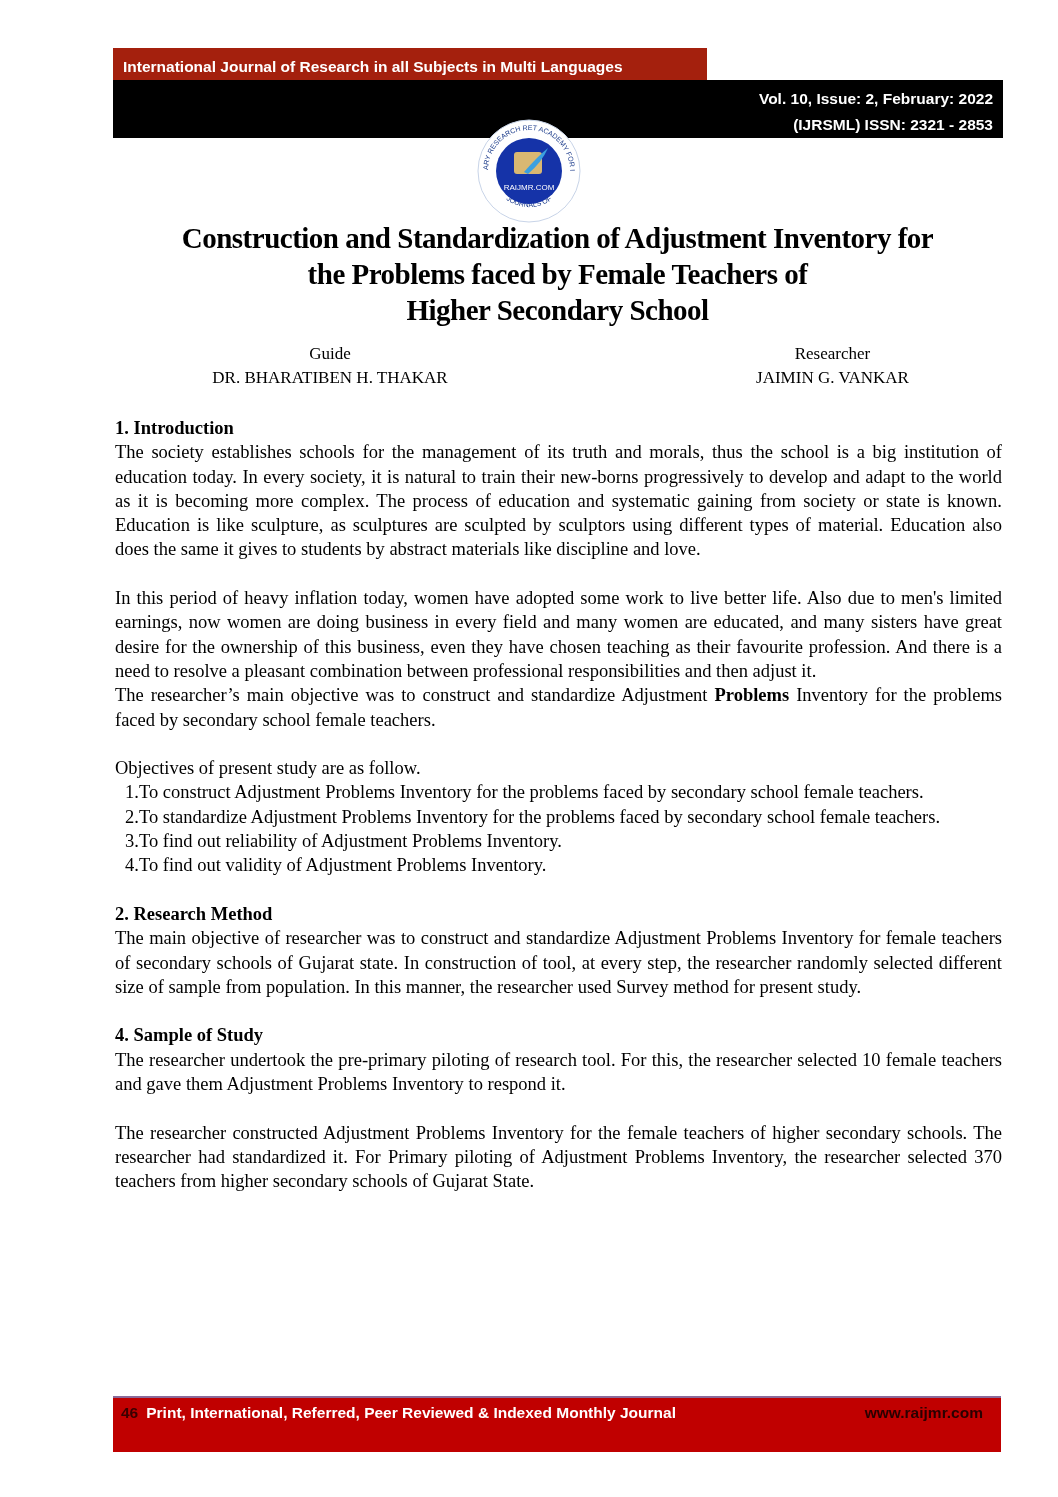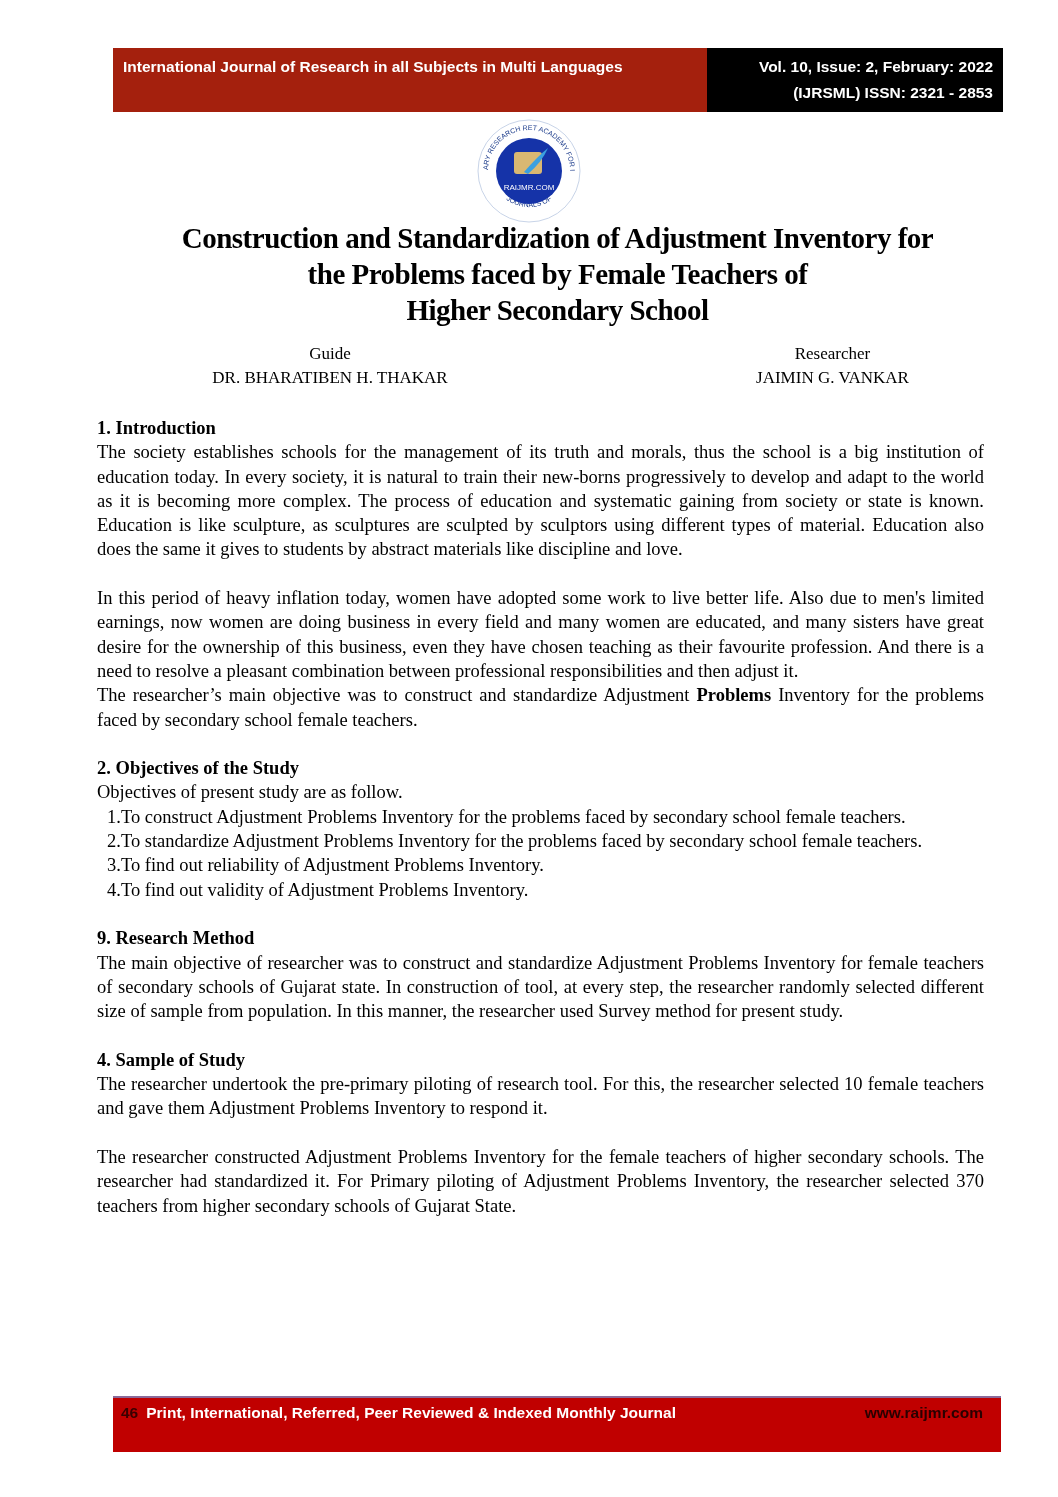--- a/index.html
+++ b/index.html
@@ -3,20 +3,21 @@
   <meta charset="utf-8">
   <style>
     html, body { margin: 0; padding: 0; background: #ffffff; }
     body {
       width: 1058px; height: 1497px; position: relative; overflow: hidden;
       font-family: "Liberation Serif", serif; color: #000;
     }
     .header {
       position: absolute; left: 113px; top: 48px; width: 890px; height: 64px;
       display: flex;
+      flex-direction: column;
     }
     .header-left {
       width: 594px; background: #A4200D; color: #fff;
       font-family: "Liberation Sans", sans-serif; font-weight: bold; font-size: 15.5px;
       padding: 6px 0 0 10px; box-sizing: border-box; line-height: 26px;
     }
     .header-right {
       flex: 1; background: #000; color: #fff;
       font-family: "Liberation Sans", sans-serif; font-weight: bold; font-size: 15.5px;
       padding: 6px 10px 0 0; box-sizing: border-box; line-height: 26px; text-align: right;
@@ -28,21 +29,21 @@
       position: absolute; left: 110px; top: 220px; width: 895px;
       text-align: center; font-weight: bold; font-size: 29px; line-height: 36px;
       letter-spacing: -0.5px;
     }
     .authors {
       position: absolute; top: 342px; font-size: 17px; line-height: 24px; text-align: center;
     }
     .auth-left { left: 170px; width: 320px; }
     .auth-right { left: 700px; width: 265px; }
     .content {
-      position: absolute; left: 97px; top: 416px; width: 887px;
+      position: absolute; left: 115px; top: 416px; width: 887px;
       font-size: 18.5px; line-height: 24.3px; text-align: justify; font-family: Liberation Serif, serif;
     }
     .content p { margin: 0; }
     .content h2 { margin: 0; font-size: 18.5px; font-weight: bold; line-height: 24.3px; }
     .gap { height: 24.3px; }
     .bold-inline { font-weight: bold; }
     ol.objectives { margin: 0; padding: 0; list-style: none; }
     ol.objectives li { padding-left: 22px; text-indent: -16px; margin-left: 4px; }
     .footer-line {
       position: absolute; left: 113px; top: 1396px; width: 888px; height: 2px; background: #8a6a9a;
@@ -103,32 +104,31 @@
 <div class="content">
   <section>
     <h2>1. Introduction</h2>
     <p>The society establishes schools for the management of its truth and morals, thus the school is a big institution of education today. In every society, it is natural to train their new-borns progressively to develop and adapt to the world as it is becoming more complex. The process of education and systematic gaining from society or state is known. Education is like sculpture, as sculptures are sculpted by sculptors using different types of material. Education also does the same it gives to students by abstract materials like discipline and love.</p>
     <div class="gap"></div>
     <p>In this period of heavy inflation today, women have adopted some work to live better life. Also due to men's limited earnings, now women are doing business in every field and many women are educated, and many sisters have great desire for the ownership of this business, even they have chosen teaching as their favourite profession. And there is a need to resolve a pleasant combination between professional responsibilities and then adjust it.</p>
     <p><span>The researcher’s main objective was to construct and standardize Adjustment </span><span class="bold-inline">Problems</span><span> Inventory for the problems faced by secondary school female teachers.</span></p>
   </section>
   <div class="gap"></div>
   <section>
-    <h2>2. Objectives of the Study</h2>
     <p>Objectives of present study are as follow.</p>
     <ol class="objectives">
       <li>1.To construct Adjustment Problems Inventory for the problems faced by secondary school female teachers.</li>
       <li>2.To standardize Adjustment Problems Inventory for the problems faced by secondary school female teachers.</li>
       <li>3.To find out reliability of Adjustment Problems Inventory.</li>
       <li>4.To find out validity of Adjustment Problems Inventory.</li>
     </ol>
   </section>
   <div class="gap"></div>
   <section>
-    <h2>9. Research Method</h2>
+    <h2>2. Research Method</h2>
     <p>The main objective of researcher was to construct and standardize Adjustment Problems Inventory for female teachers of secondary schools of Gujarat state. In construction of tool, at every step, the researcher randomly selected different size of sample from population. In this manner, the researcher used Survey method for present study.</p>
   </section>
   <div class="gap"></div>
   <section>
     <h2>4. Sample of Study</h2>
     <p>The researcher undertook the pre-primary piloting of research tool. For this, the researcher selected 10 female teachers and gave them Adjustment Problems Inventory to respond it.</p>
     <div class="gap"></div>
     <p>The researcher constructed Adjustment Problems Inventory for the female teachers of higher secondary schools. The researcher had standardized it. For Primary piloting of Adjustment Problems Inventory, the researcher selected 370 teachers from higher secondary schools of Gujarat State.</p>
   </section>
 </div>

